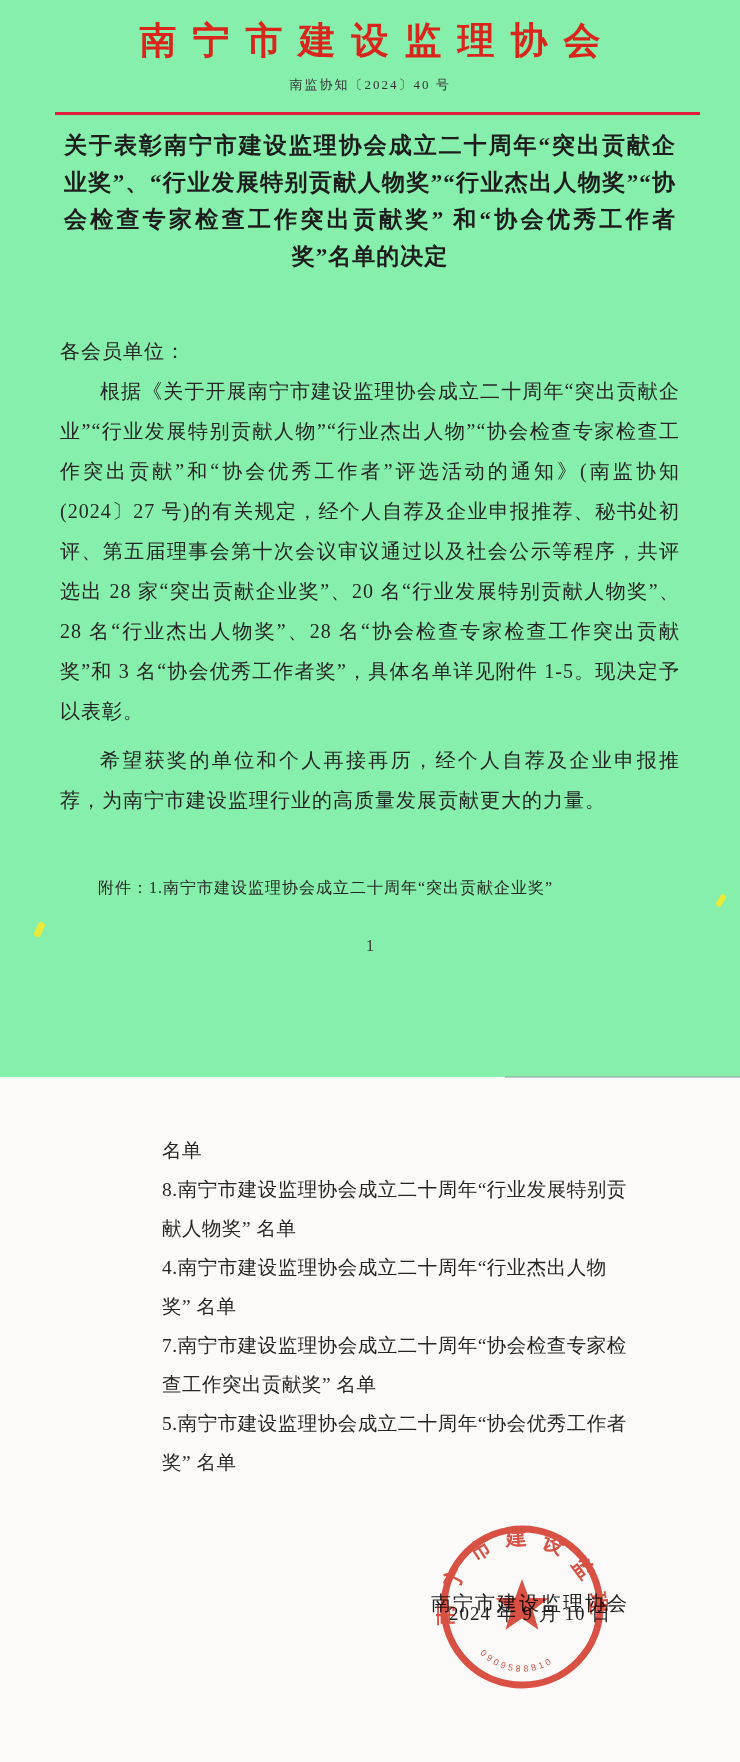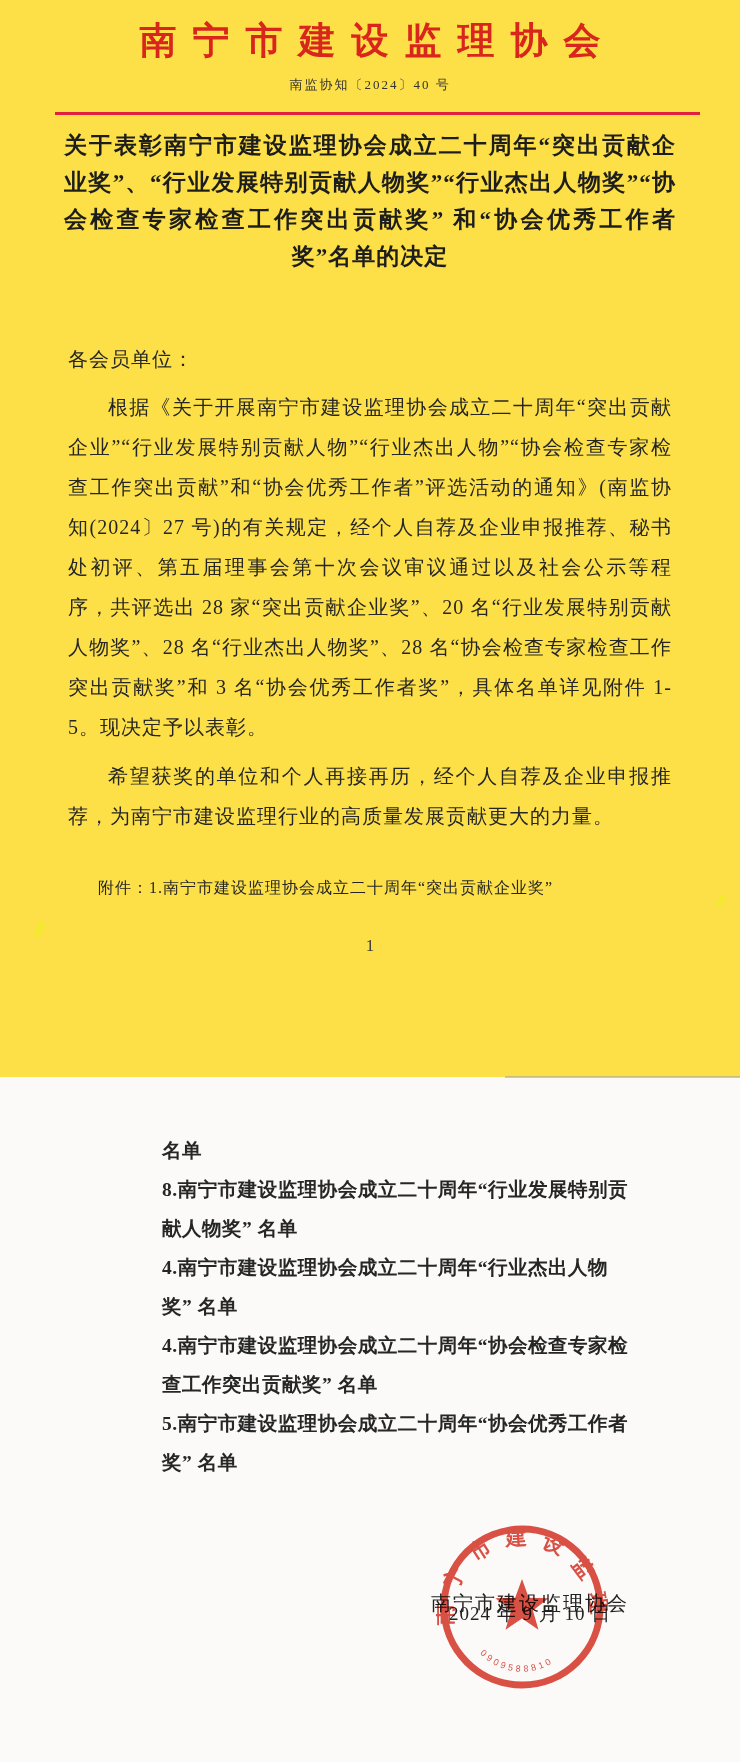--- a/index.html
+++ b/index.html
@@ -1,17 +1,17 @@
 <!DOCTYPE html>
 <html><head>
 <meta charset="utf-8">
 <style>
   html,body{margin:0;padding:0;background:#ffffff;}
   #page{
-    position:relative;width:740px;height:1762px;background:#fde047;
+    position:relative;width:740px;height:1762px;background:#86efac;
     font-family:"Liberation Serif", serif;color:#262626;overflow:hidden;
   }
   .org-title{
     position:absolute;top:16px;left:0;width:740px;text-align:center;
     font-size:37px;font-weight:bold;color:#d9261c;
     letter-spacing:16px;text-indent:16px;white-space:nowrap;
     font-family:"Liberation Sans", sans-serif;
   }
   .doc-number{
     position:absolute;top:76px;left:0;width:740px;text-align:center;
@@ -23,21 +23,21 @@
   }
   .doc-title{
     position:absolute;top:127px;left:64px;width:612px;
     font-size:23px;font-weight:bold;color:#1d1d1d;line-height:37px;
     text-align:justify;text-align-last:center;letter-spacing:1px;
   }
   .body-block{
     position:absolute;top:331px;left:60px;width:620px;
     font-size:20px;line-height:40px;letter-spacing:1px;text-align:justify;
   }
-  .body-block p{margin:8px;}
+  .body-block p{margin:0;}
   .indent{text-indent:2em;}
   .para2{margin-top:9px !important;}
   .attachment-line{
     position:absolute;top:878px;left:60px;width:645px;
     font-size:16px;letter-spacing:1px;text-indent:38px;white-space:nowrap;
   }
   .page-num{
     position:absolute;top:936px;left:0;width:740px;text-align:center;
     font-size:17px;color:#3a3a3a;
   }
@@ -46,21 +46,21 @@
     background:#fbfaf9;
   }
   .page-edge-line{
     position:absolute;top:1076px;left:505px;width:235px;height:2px;
     background:#9f9f9f;opacity:.55;
   }
   .page2-list{
     position:absolute;top:1131px;left:162px;width:472px;
     font-size:19.5px;line-height:39px;letter-spacing:.5px;text-align:left;
   }
-  .page2-list p{margin:0;font-weight:bold;}
+  .page2-list p{margin:0;}
   .signature{
     position:absolute;top:1590px;left:405px;width:250px;text-align:center;
     font-size:20px;letter-spacing:2px;color:#222;
   }
   .sign-date{
     position:absolute;top:1601px;left:405px;width:250px;text-align:center;
     font-size:19px;letter-spacing:1px;color:#222;
   }
   .seal{
     position:absolute;top:1521px;left:436px;width:172px;height:172px;
@@ -96,21 +96,21 @@
 
   <div class="page-num">1</div>
 
   <div class="page2-shade"></div>
   <div class="page-edge-line"></div>
 
   <div class="page2-list">
     <p>名单</p>
     <p>8.南宁市建设监理协会成立二十周年“行业发展特别贡献人物奖” 名单</p>
     <p>4.南宁市建设监理协会成立二十周年“行业杰出人物奖” 名单</p>
-    <p>4.南宁市建设监理协会成立二十周年“协会检查专家检查工作突出贡献奖” 名单</p>
+    <p>7.南宁市建设监理协会成立二十周年“协会检查专家检查工作突出贡献奖” 名单</p>
     <p>5.南宁市建设监理协会成立二十周年“协会优秀工作者奖” 名单</p>
   </div>
 
   <div class="signature">南宁市建设监理协会</div>
   <div class="sign-date">2024 年 9 月 10 日</div>
 
   <div class="seal">
     <svg viewBox="0 0 172 172" width="172" height="172">
       <circle cx="86" cy="86" r="78" fill="none" stroke="#d63324" stroke-width="7"></circle>
       <path id="sealArcTop" d="M 18 110 A 70 70 0 1 1 154 110" fill="none"></path>

